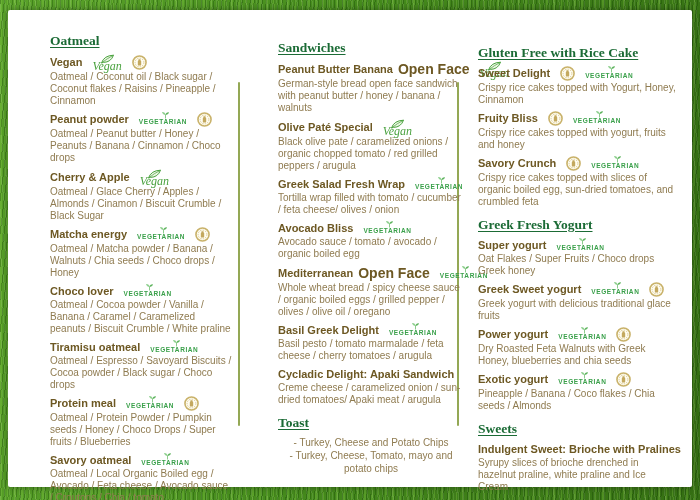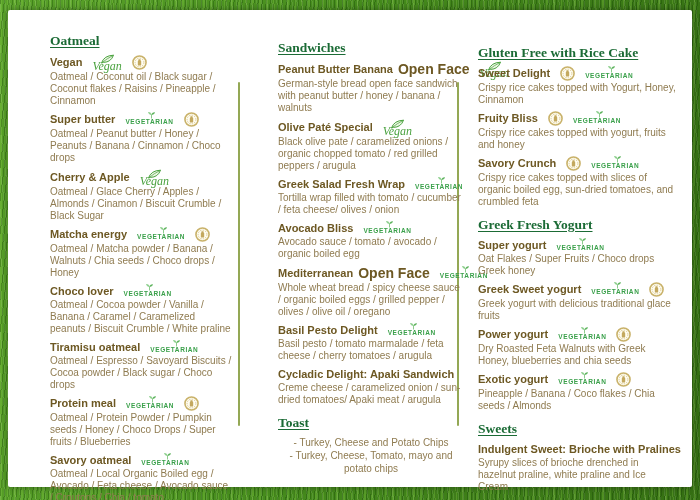--- a/index.html
+++ b/index.html
@@ -85,21 +85,21 @@
                 <circle cx="8" cy="8" r="7" fill="#fffdf2" stroke="#c9b26a" stroke-width="1.7"></circle>
                 <circle cx="8" cy="8" r="4.7" fill="none" stroke="#c9b26a" stroke-width="0.7" stroke-dasharray="1.6 1.1"></circle>
                 <path d="M6.9 4.6 h2.2 v1 l0.7 1 v3.8 a0.9 0.9 0 0 1 -0.9 0.9 h-1.8 a0.9 0.9 0 0 1 -0.9 -0.9 v-3.8 l0.7 -1 Z" fill="#c3a85e"></path>
               </svg>
             </span>
           </div>
           <div class="item-desc">Oatmeal / Coconut oil / Black sugar / Coconut flakes / Raisins / Pineapple / Cinnamon</div>
         </div>
         <div class="item">
           <div class="name-row">
-            <span class="item-name">Super butter</span>
+            <span class="item-name">Peanut powder</span>
             <span class="veg-badge"><svg width="9" height="8" viewBox="0 0 9 8">
                 <path d="M4.5 7.5 V3.5" stroke="#6fbf6f" stroke-width="0.8" fill="none"></path>
                 <path d="M4.5 4 C4.5 2 3 0.8 1 1 C1.4 3 3 4 4.5 4 Z" fill="#8fd08f"></path>
                 <path d="M4.5 4 C4.5 2.2 6 1 8 1.3 C7.6 3.1 6 4 4.5 4 Z" fill="#5fb45f"></path>
               </svg>VEGETARIAN</span>
             <span class="stamp-icon">
               <svg width="15" height="15" viewBox="0 0 16 16">
                 <circle cx="8" cy="8" r="7" fill="#fffdf2" stroke="#c9b26a" stroke-width="1.7"></circle>
                 <circle cx="8" cy="8" r="4.7" fill="none" stroke="#c9b26a" stroke-width="0.7" stroke-dasharray="1.6 1.1"></circle>
                 <path d="M6.9 4.6 h2.2 v1 l0.7 1 v3.8 a0.9 0.9 0 0 1 -0.9 0.9 h-1.8 a0.9 0.9 0 0 1 -0.9 -0.9 v-3.8 l0.7 -1 Z" fill="#c3a85e"></path>
@@ -253,21 +253,21 @@
             <span class="veg-badge"><svg width="9" height="8" viewBox="0 0 9 8">
                 <path d="M4.5 7.5 V3.5" stroke="#6fbf6f" stroke-width="0.8" fill="none"></path>
                 <path d="M4.5 4 C4.5 2 3 0.8 1 1 C1.4 3 3 4 4.5 4 Z" fill="#8fd08f"></path>
                 <path d="M4.5 4 C4.5 2.2 6 1 8 1.3 C7.6 3.1 6 4 4.5 4 Z" fill="#5fb45f"></path>
               </svg>VEGETARIAN</span>
           </div>
           <div class="item-desc">Whole wheat bread / spicy cheese sauce / organic boiled eggs / grilled pepper / olives / olive oil / oregano</div>
         </div>
         <div class="item">
           <div class="name-row">
-            <span class="item-name">Basil Pesto Delight</span>
+            <span class="item-name">Basil Greek Delight</span>
             <span class="veg-badge"><svg width="9" height="8" viewBox="0 0 9 8">
                 <path d="M4.5 7.5 V3.5" stroke="#6fbf6f" stroke-width="0.8" fill="none"></path>
                 <path d="M4.5 4 C4.5 2 3 0.8 1 1 C1.4 3 3 4 4.5 4 Z" fill="#8fd08f"></path>
                 <path d="M4.5 4 C4.5 2.2 6 1 8 1.3 C7.6 3.1 6 4 4.5 4 Z" fill="#5fb45f"></path>
               </svg>VEGETARIAN</span>
           </div>
           <div class="item-desc">Basil pesto / tomato marmalade / feta cheese / cherry tomatoes / arugula</div>
         </div>
         <div class="item">
           <div class="name-row">

